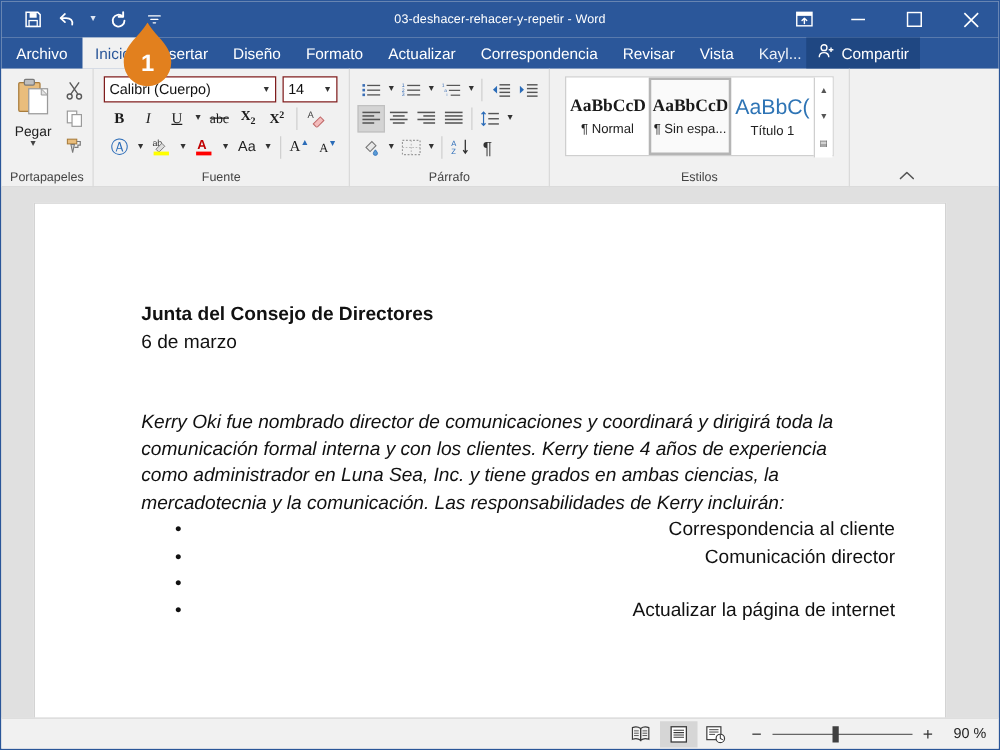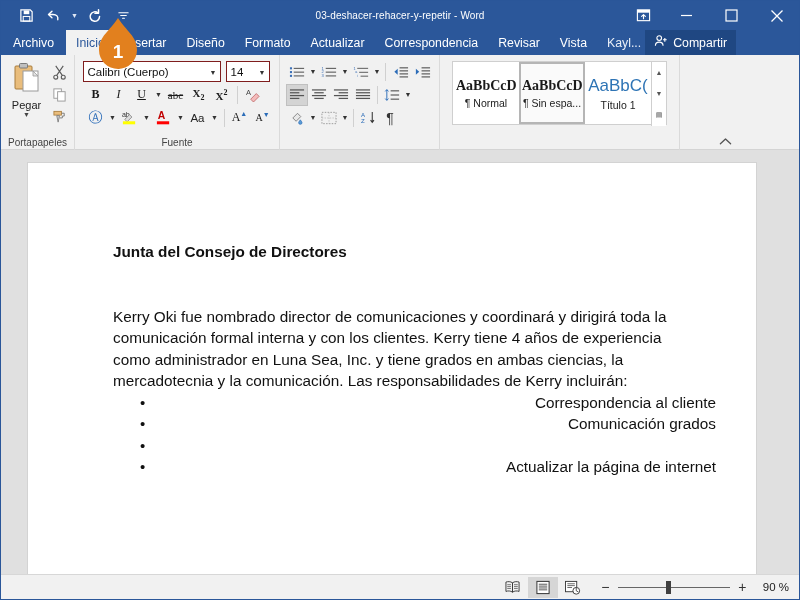--- a/index.html
+++ b/index.html
@@ -247,21 +247,21 @@
   }
   .doc-body {
     padding: 78px 40px 0 85px;
     font-family: "Liberation Sans", sans-serif;
     font-size: 15.3px;
     color: #111;
     line-height: 21.5px;
   }
   .doc-h { font-weight: bold; }
   .doc-gap { height: 43px; }
-  .doc-p { max-width: 570px; }
+  .doc-p { max-width: 570px; font-style: italic; }
   ul.doc-list { list-style: none; margin: 0; padding: 0; }
   ul.doc-list li {
     position: relative;
     padding-left: 45px;
     height: 21.5px;
     text-align: right;
   }
   ul.doc-list li::before {
     content: "\2022";
     position: absolute;
@@ -647,20 +647,21 @@
               <text x="1" y="7" font-size="6.5" fill="#2b6cb8" font-family="sans-serif">A</text>
               <text x="1" y="14" font-size="6.5" fill="#2b6cb8" font-family="sans-serif">Z</text>
               <path d="M13 2v11M11.2 10.8L13 13.3l1.8-2.5" stroke="#333" stroke-width="1.1" fill="none"></path>
             </svg>
           </div>
           <div class="pbtn">
             <span style="font-size:14px;color:#333;">¶</span>
           </div>
         </div>
       </div>
+      <div class="rgroup-label">Párrafo</div>
     </div>
 
     <div class="rgroup stylegrp">
       <div class="rgroup-body">
         <div class="gallery">
           <div class="style-item">
             <div class="style-preview">AaBbCcDc</div>
             <div class="style-name">¶ Normal</div>
           </div>
           <div class="style-item sel">
@@ -671,41 +672,43 @@
             <div class="style-preview h1">AaBbC(</div>
             <div class="style-name">Título 1</div>
           </div>
           <div class="gal-scroll">
             <div>▲</div>
             <div>▼</div>
             <div>▤</div>
           </div>
         </div>
       </div>
+      <div class="rgroup-label">Estilos</div>
     </div>
 
     <div class="rgroup editgrp">
       <div class="rgroup-label"></div>
       <div class="collapse-ribbon">
         <svg width="13" height="9" viewBox="0 0 14 9">
             <path d="M1.5 7L7 1.8 12.5 7" stroke="#555" stroke-width="1.4" fill="none" stroke-linecap="round" stroke-linejoin="round"></path>
           </svg>
       </div>
     </div>
   </div>
 
   <div class="workspace">
     <div class="page">
       <div class="doc-body">
         <div class="doc-h">Junta del Consejo de Directores</div>
+        <div>6 de marzo</div>
         <div class="doc-gap"></div>
         <div class="doc-p">Kerry Oki fue nombrado director de comunicaciones y coordinará y dirigirá toda la comunicación formal interna y con los clientes. Kerry tiene 4 años de experiencia como administrador en Luna Sea, Inc. y tiene grados en ambas ciencias, la mercadotecnia y la comunicación. Las responsabilidades de Kerry incluirán:</div>
         <ul class="doc-list">
           <li>Correspondencia al cliente</li>
-          <li>Comunicación grados</li>
+          <li>Comunicación director</li>
           <li></li>
           <li>Actualizar la página de internet</li>
         </ul>
         <div class="doc-spacer"></div>
       </div>
     </div>
   </div>
 
   <div class="statusbar">
     <div class="view-btn">

